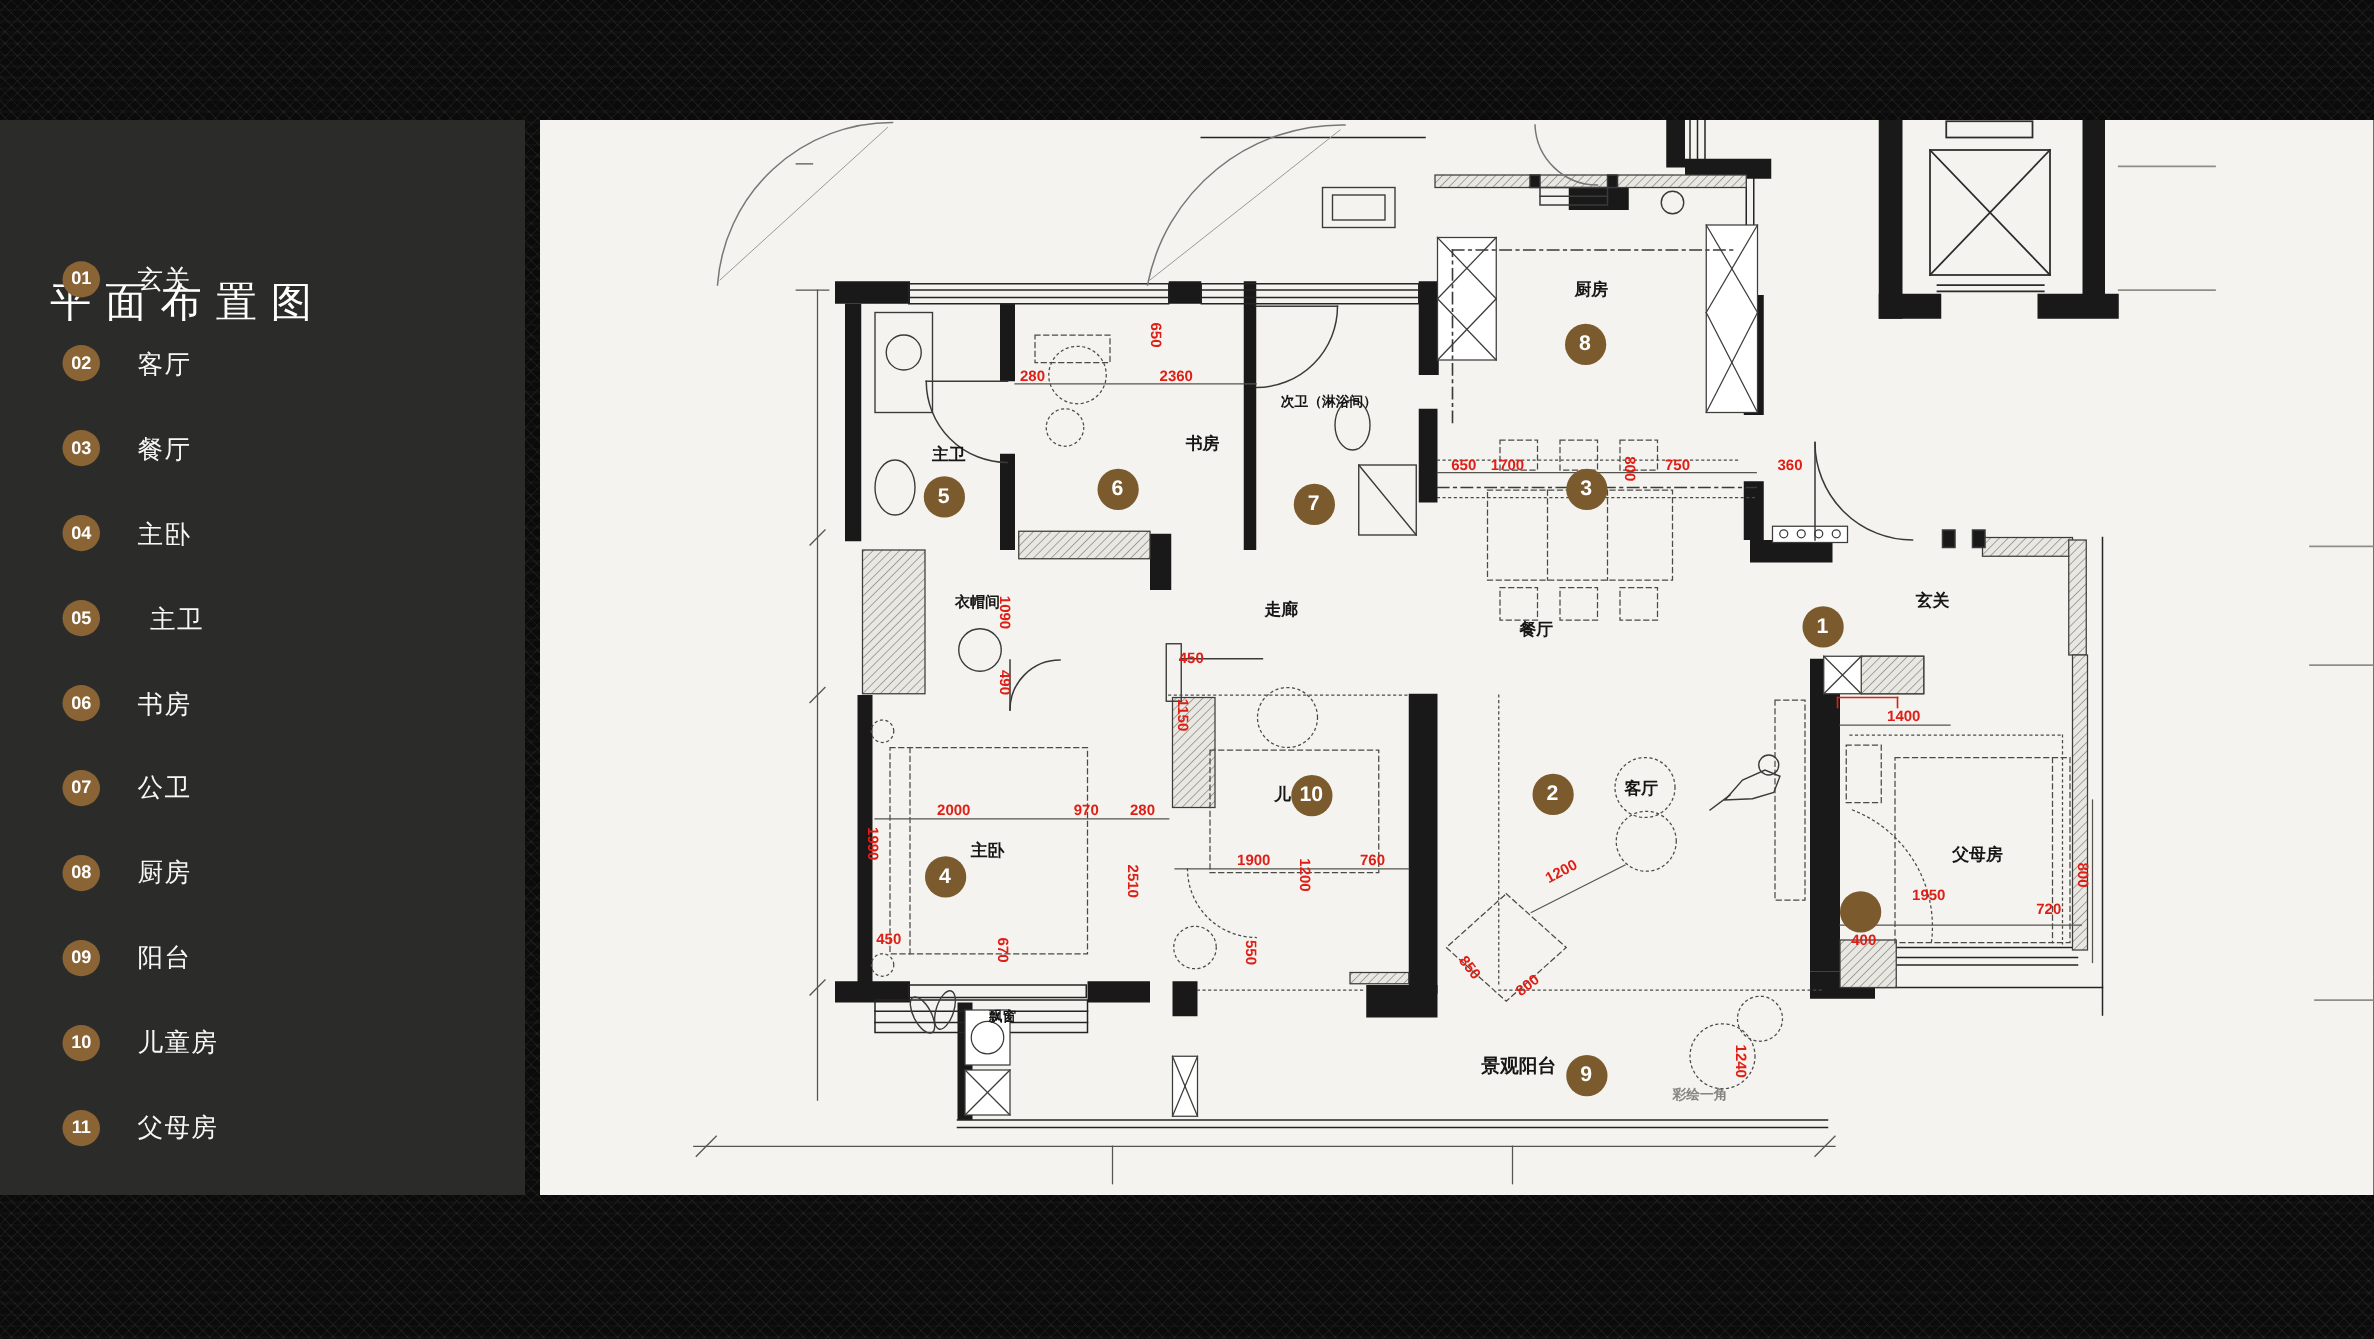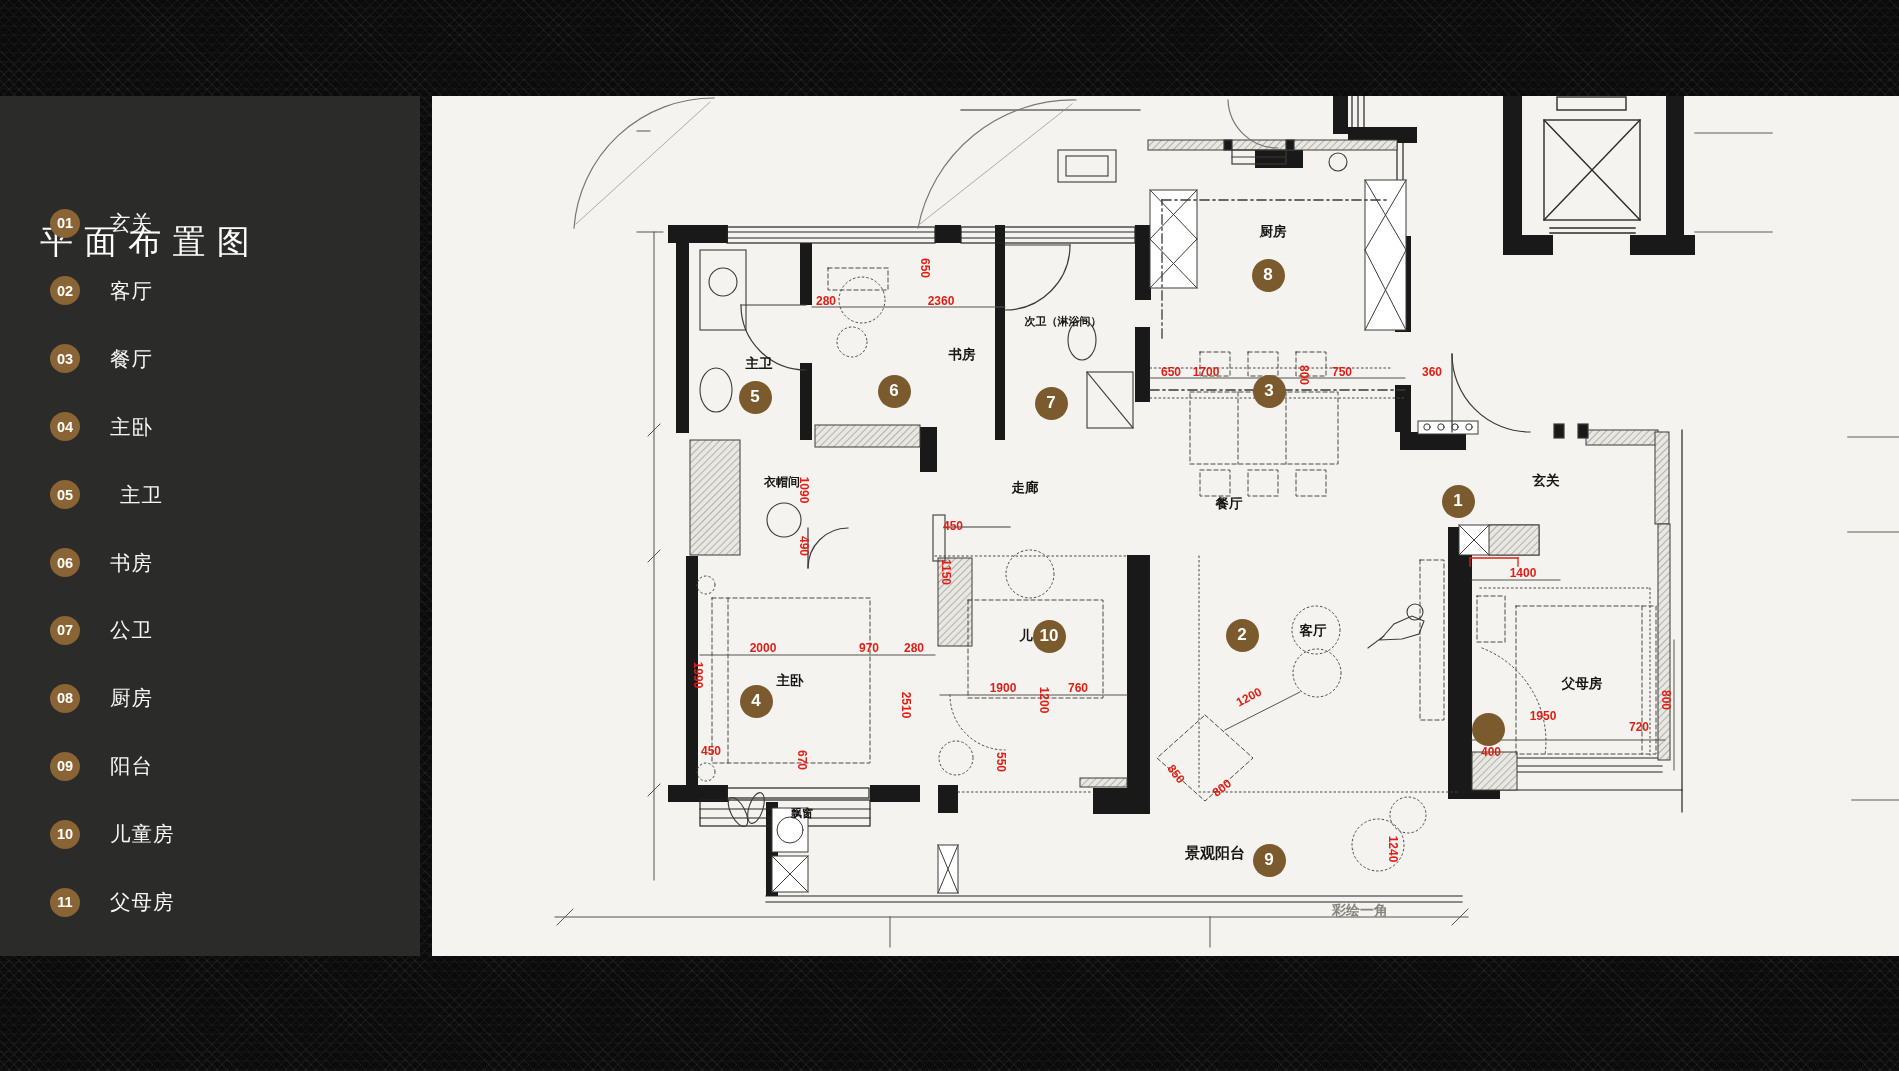--- a/index.html
+++ b/index.html
@@ -370,42 +370,42 @@
         <div class="rlabel" style="font-size: 13.5px; position: absolute; left: 1114px; top: 385px; transform: translate(-50%, -50%);">玄关</div>
         <div class="rlabel" style="font-size: 13.5px; position: absolute; left: 797px; top: 408px; transform: translate(-50%, -50%);">餐厅</div>
         <div class="rlabel" style="font-size: 13.5px; position: absolute; left: 881px; top: 535px; transform: translate(-50%, -50%);">客厅</div>
         <div class="rlabel" style="font-size: 13.5px; position: absolute; left: 593px; top: 392px; transform: translate(-50%, -50%);">走廊</div>
         <div class="rlabel" style="font-size: 12px; position: absolute; left: 350px; top: 386px; transform: translate(-50%, -50%);">衣帽间</div>
         <div class="rlabel" style="font-size: 13.5px; position: absolute; left: 358px; top: 585px; transform: translate(-50%, -50%);">主卧</div>
         <div class="rlabel" style="font-size: 13.5px; position: absolute; left: 594px; top: 540px; transform: translate(-50%, -50%);">儿</div>
         <div class="rlabel" style="font-size: 13.5px; position: absolute; left: 1150px; top: 588px; transform: translate(-50%, -50%);">父母房</div>
         <div class="rlabel" style="font-size: 15px; position: absolute; left: 783px; top: 757px; transform: translate(-50%, -50%);">景观阳台</div>
         <div class="rlabel" style="font-size: 11px; position: absolute; left: 370px; top: 717px; transform: translate(-50%, -50%);">飘窗</div>
-        <div class="rlabel" style="font-size: 14px; color: rgb(133, 133, 127); position: absolute; left: 928px; top: 780px; transform: translate(-50%, -50%); margin-top: 35px;">彩绘一角</div>
+        <div class="rlabel" style="font-size: 11px; color: rgb(133, 133, 127); position: absolute; left: 928px; top: 780px; transform: translate(-50%, -50%);">彩绘一角</div>
         <div class="dim" style="position: absolute; left: 394px; top: 205px; transform: translate(-50%, -50%);">280</div>
         <div class="dim" style="position: absolute; left: 509px; top: 205px; transform: translate(-50%, -50%);">2360</div>
         <div class="dim" style="position: absolute; left: 493px; top: 172px; transform: translate(-50%, -50%) rotate(90deg);">650</div>
         <div class="dim" style="position: absolute; left: 739px; top: 276px; transform: translate(-50%, -50%);">650</div>
         <div class="dim" style="position: absolute; left: 774px; top: 276px; transform: translate(-50%, -50%);">1700</div>
         <div class="dim" style="position: absolute; left: 872px; top: 279px; transform: translate(-50%, -50%) rotate(90deg);">800</div>
         <div class="dim" style="position: absolute; left: 910px; top: 276px; transform: translate(-50%, -50%);">750</div>
         <div class="dim" style="position: absolute; left: 952px; top: 276px; transform: translate(-50%, -50%); margin-left: 48px;">360</div>
         <div class="dim" style="position: absolute; left: 372px; top: 394px; transform: translate(-50%, -50%) rotate(90deg);">1090</div>
         <div class="dim" style="position: absolute; left: 372px; top: 450px; transform: translate(-50%, -50%) rotate(90deg);">490</div>
         <div class="dim" style="position: absolute; left: 521px; top: 430px; transform: translate(-50%, -50%);">450</div>
         <div class="dim" style="position: absolute; left: 514px; top: 476px; transform: translate(-50%, -50%) rotate(90deg);">1150</div>
         <div class="dim" style="position: absolute; left: 331px; top: 552px; transform: translate(-50%, -50%);">2000</div>
         <div class="dim" style="position: absolute; left: 437px; top: 552px; transform: translate(-50%, -50%);">970</div>
         <div class="dim" style="position: absolute; left: 482px; top: 552px; transform: translate(-50%, -50%);">280</div>
         <div class="dim" style="position: absolute; left: 266px; top: 579px; transform: translate(-50%, -50%) rotate(90deg);">1990</div>
         <div class="dim" style="position: absolute; left: 474px; top: 609px; transform: translate(-50%, -50%) rotate(90deg);">2510</div>
         <div class="dim" style="position: absolute; left: 279px; top: 655px; transform: translate(-50%, -50%);">450</div>
         <div class="dim" style="position: absolute; left: 370px; top: 664px; transform: translate(-50%, -50%) rotate(90deg);">670</div>
         <div class="dim" style="position: absolute; left: 571px; top: 592px; transform: translate(-50%, -50%);">1900</div>
-        <div class="dim" style="position: absolute; left: 646px; top: 592px; transform: translate(-50%, -50%);">760</div>
+        <div class="dim" style="position: absolute; left: 666px; top: 592px; transform: translate(-50%, -50%);">760</div>
         <div class="dim" style="position: absolute; left: 612px; top: 604px; transform: translate(-50%, -50%) rotate(90deg);">1200</div>
         <div class="dim" style="position: absolute; left: 569px; top: 666px; transform: translate(-50%, -50%) rotate(90deg);">550</div>
         <div class="dim" style="position: absolute; left: 817px; top: 601px; transform: translate(-50%, -50%) rotate(-28deg);">1200</div>
         <div class="dim" style="position: absolute; left: 744px; top: 678px; transform: translate(-50%, -50%) rotate(52deg);">850</div>
         <div class="dim" style="position: absolute; left: 790px; top: 692px; transform: translate(-50%, -50%) rotate(-38deg);">800</div>
         <div class="dim" style="position: absolute; left: 1091px; top: 477px; transform: translate(-50%, -50%);">1400</div>
         <div class="dim" style="position: absolute; left: 1111px; top: 620px; transform: translate(-50%, -50%);">1950</div>
         <div class="dim" style="position: absolute; left: 1207px; top: 631px; transform: translate(-50%, -50%);">720</div>
         <div class="dim" style="position: absolute; left: 1059px; top: 656px; transform: translate(-50%, -50%);">400</div>
         <div class="dim" style="position: absolute; left: 1234px; top: 604px; transform: translate(-50%, -50%) rotate(90deg);">800</div>

